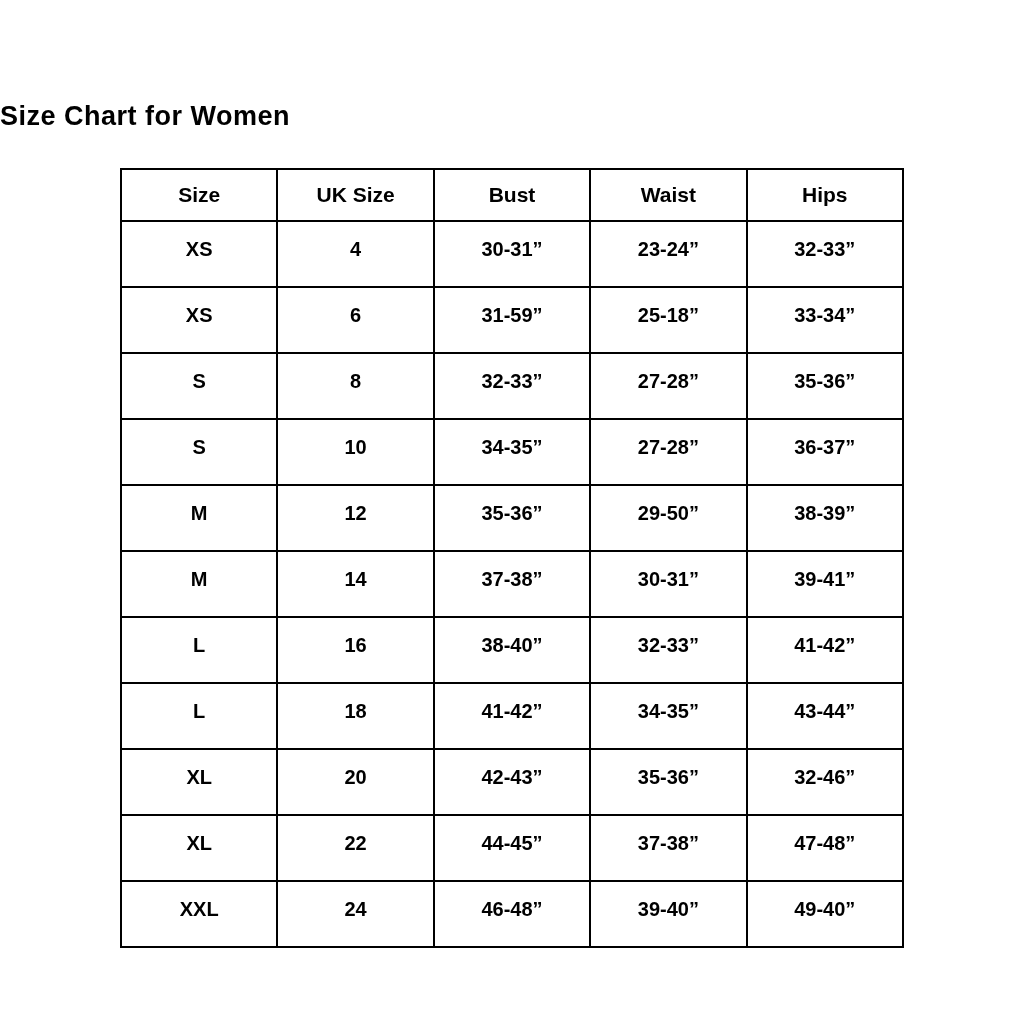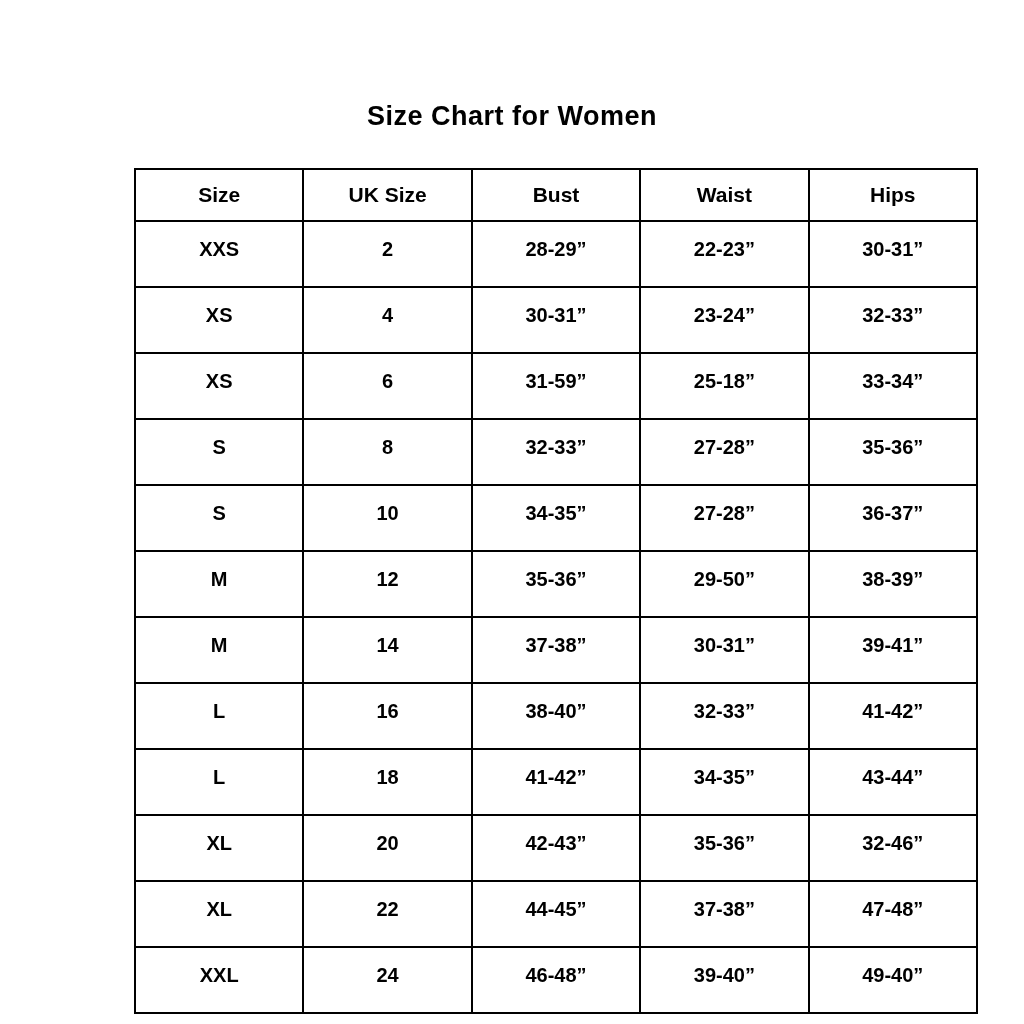--- a/index.html
+++ b/index.html
@@ -14,35 +14,34 @@
     background: #ffffff;
     font-family: "Liberation Sans", sans-serif;
     color: #000000;
   }
   .chart-title {
     position: absolute;
     top: 101px;
     left: 0;
     width: 100%;
     margin: 0;
-    text-align: center;
+    text-align: left;
     font-size: 27px;
     font-weight: bold;
     letter-spacing: 0.5px;
     color: #000000;
   }
   table.size-chart {
     position: absolute;
     left: 120px;
     top: 168px;
-    width: 844px;
+    width: 784px;
     border-collapse: collapse;
     table-layout: fixed;
     background: #ffffff;
-    margin-left: 14px;
   }
   table.size-chart th,
   table.size-chart td {
     border: 2px solid #000000;
     text-align: center;
     vertical-align: middle;
     font-weight: bold;
     color: #000000;
     background: #ffffff;
   }
@@ -67,27 +66,20 @@
     <thead>
       <tr id="header-row">
           <th>Size</th>
           <th>UK Size</th>
           <th>Bust</th>
           <th>Waist</th>
           <th>Hips</th>
         </tr>
     </thead>
     <tbody id="table-body">
-        <tr>
-          <td>XXS</td>
-          <td>2</td>
-          <td>28-29”</td>
-          <td>22-23”</td>
-          <td>30-31”</td>
-        </tr>
         <tr>
           <td>XS</td>
           <td>4</td>
           <td>30-31”</td>
           <td>23-24”</td>
           <td>32-33”</td>
         </tr>
         <tr>
           <td>XS</td>
           <td>6</td>

